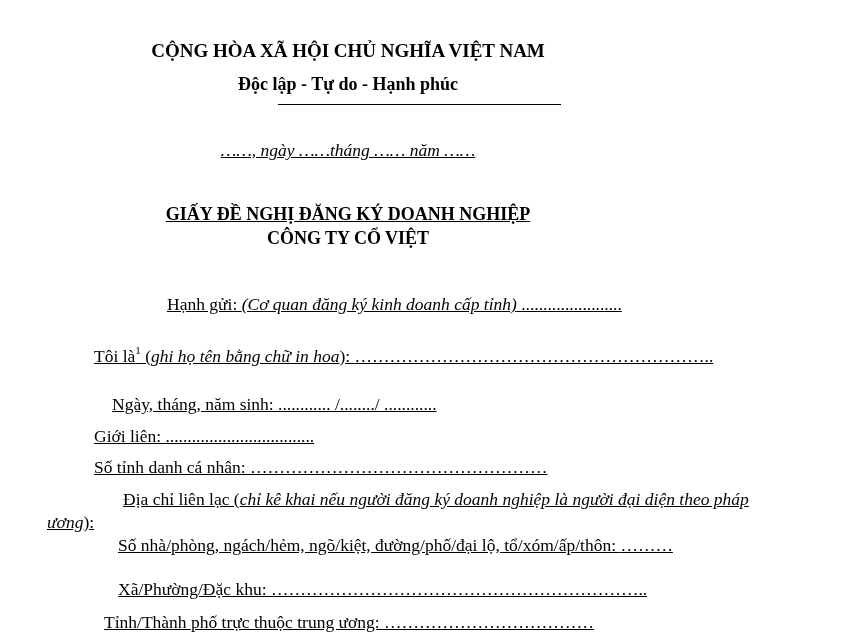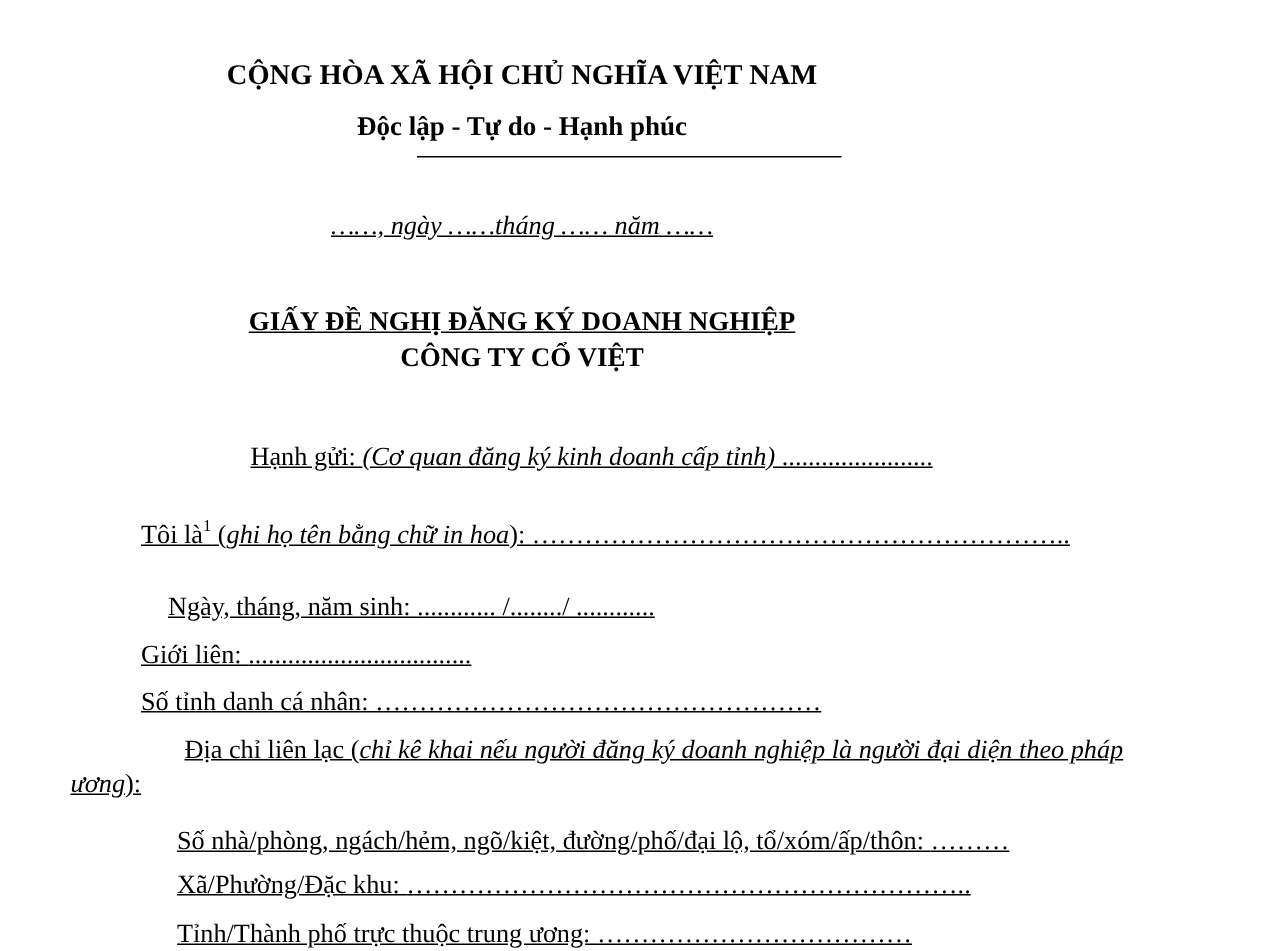--- a/index.html
+++ b/index.html
@@ -63,23 +63,23 @@
   <span>Số tỉnh danh cá nhân: </span><span>……………………………………………</span>
 </div>
 
 <div class="abs body-text" style="left:94px; top:489px;margin-left:29px;">
   <span>Địa chỉ liên lạc (</span><span class="it">chỉ kê khai nếu người đăng ký doanh nghiệp là người đại diện theo pháp</span>
 </div>
 <div class="abs body-text" style="left:47px; top:512px;">
   <span class="it">ương</span><span>):</span>
 </div>
 
-<div class="abs body-text" style="left:118px; top:550px;">
+<div class="abs body-text" style="left:118px; top:535px;">
   <span>Số nhà/phòng, ngách/hẻm, ngõ/kiệt, đường/phố/đại lộ, tổ/xóm/ấp/thôn: </span><span>………</span>
 </div>
 
 <div class="abs body-text" style="left:118px; top:579px;">
   <span>Xã/Phường/Đặc khu: </span><span>………………………………………………………..</span>
 </div>
 
-<div class="abs body-text" style="left:118px; top:612px;">
+<div class="abs body-text" style="left:104px; top:612px;">
   <span>Tỉnh/Thành phố trực thuộc trung ương: </span><span>………………………………</span>
 </div>
 
 </body></html>

